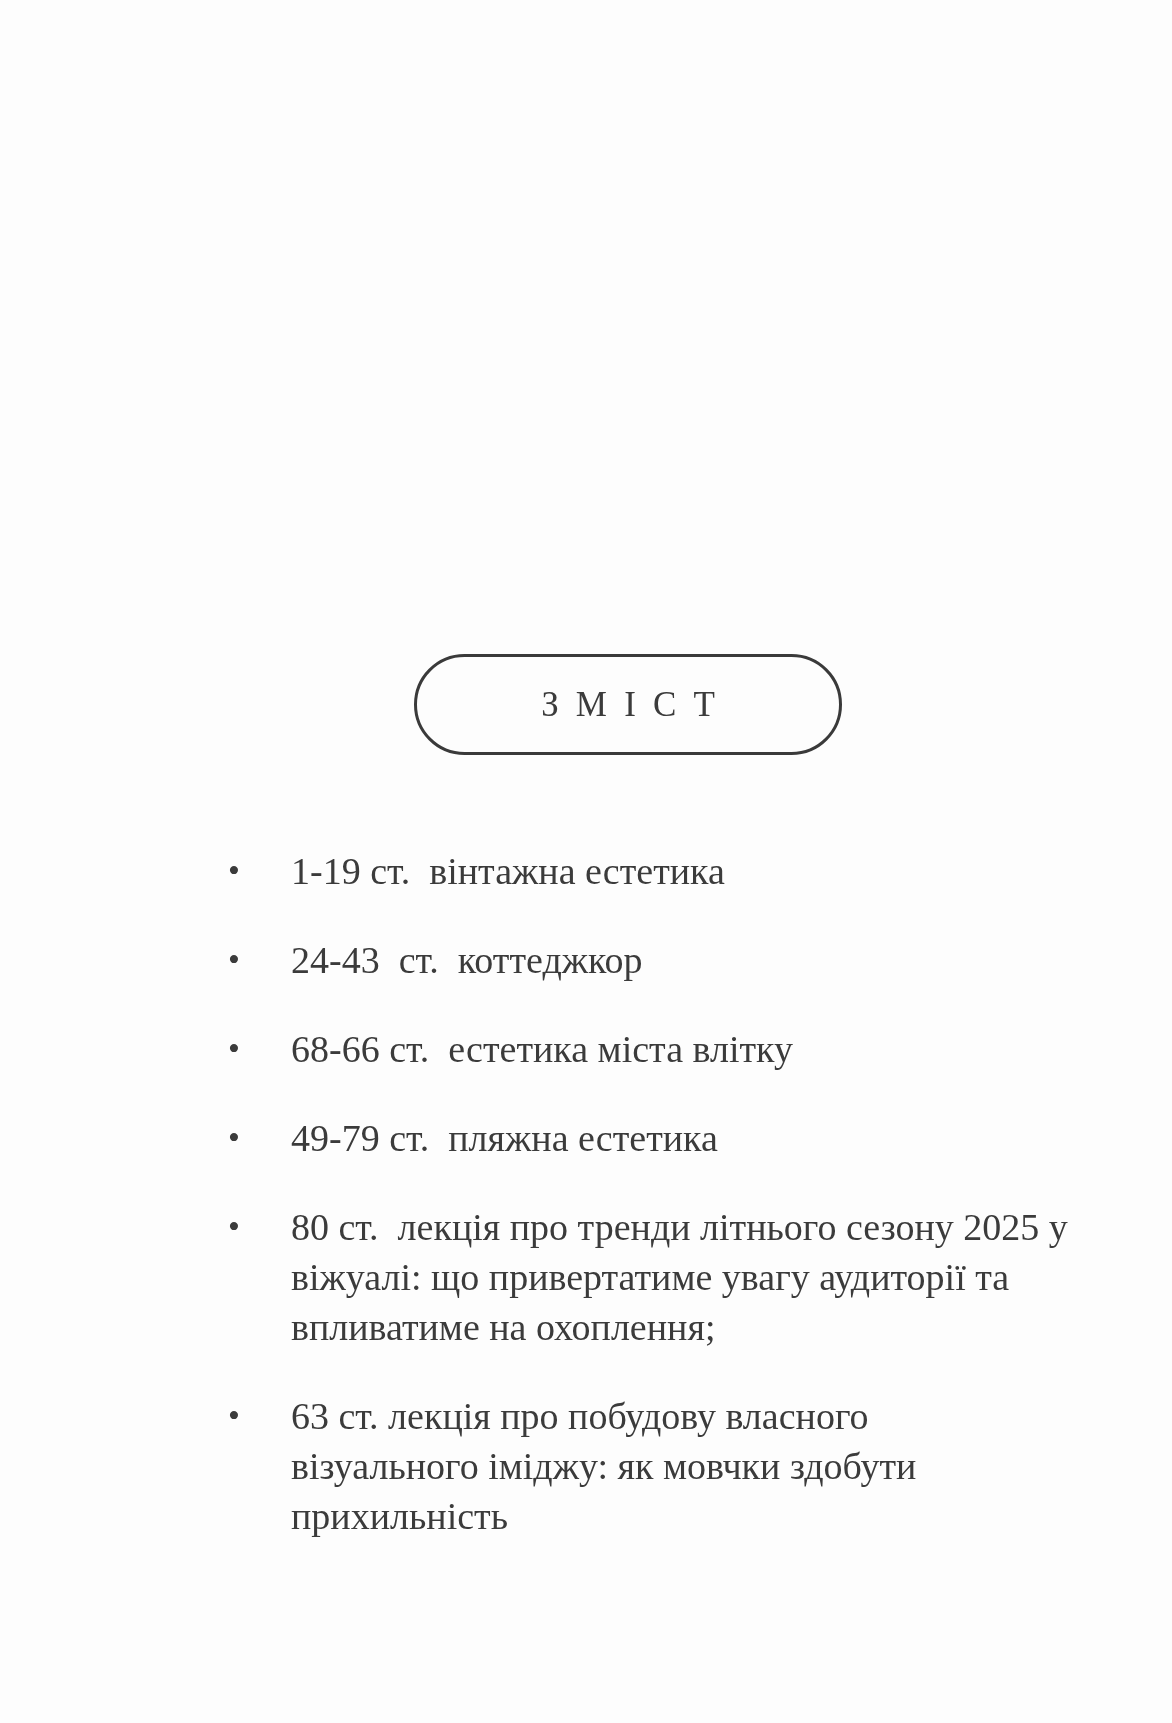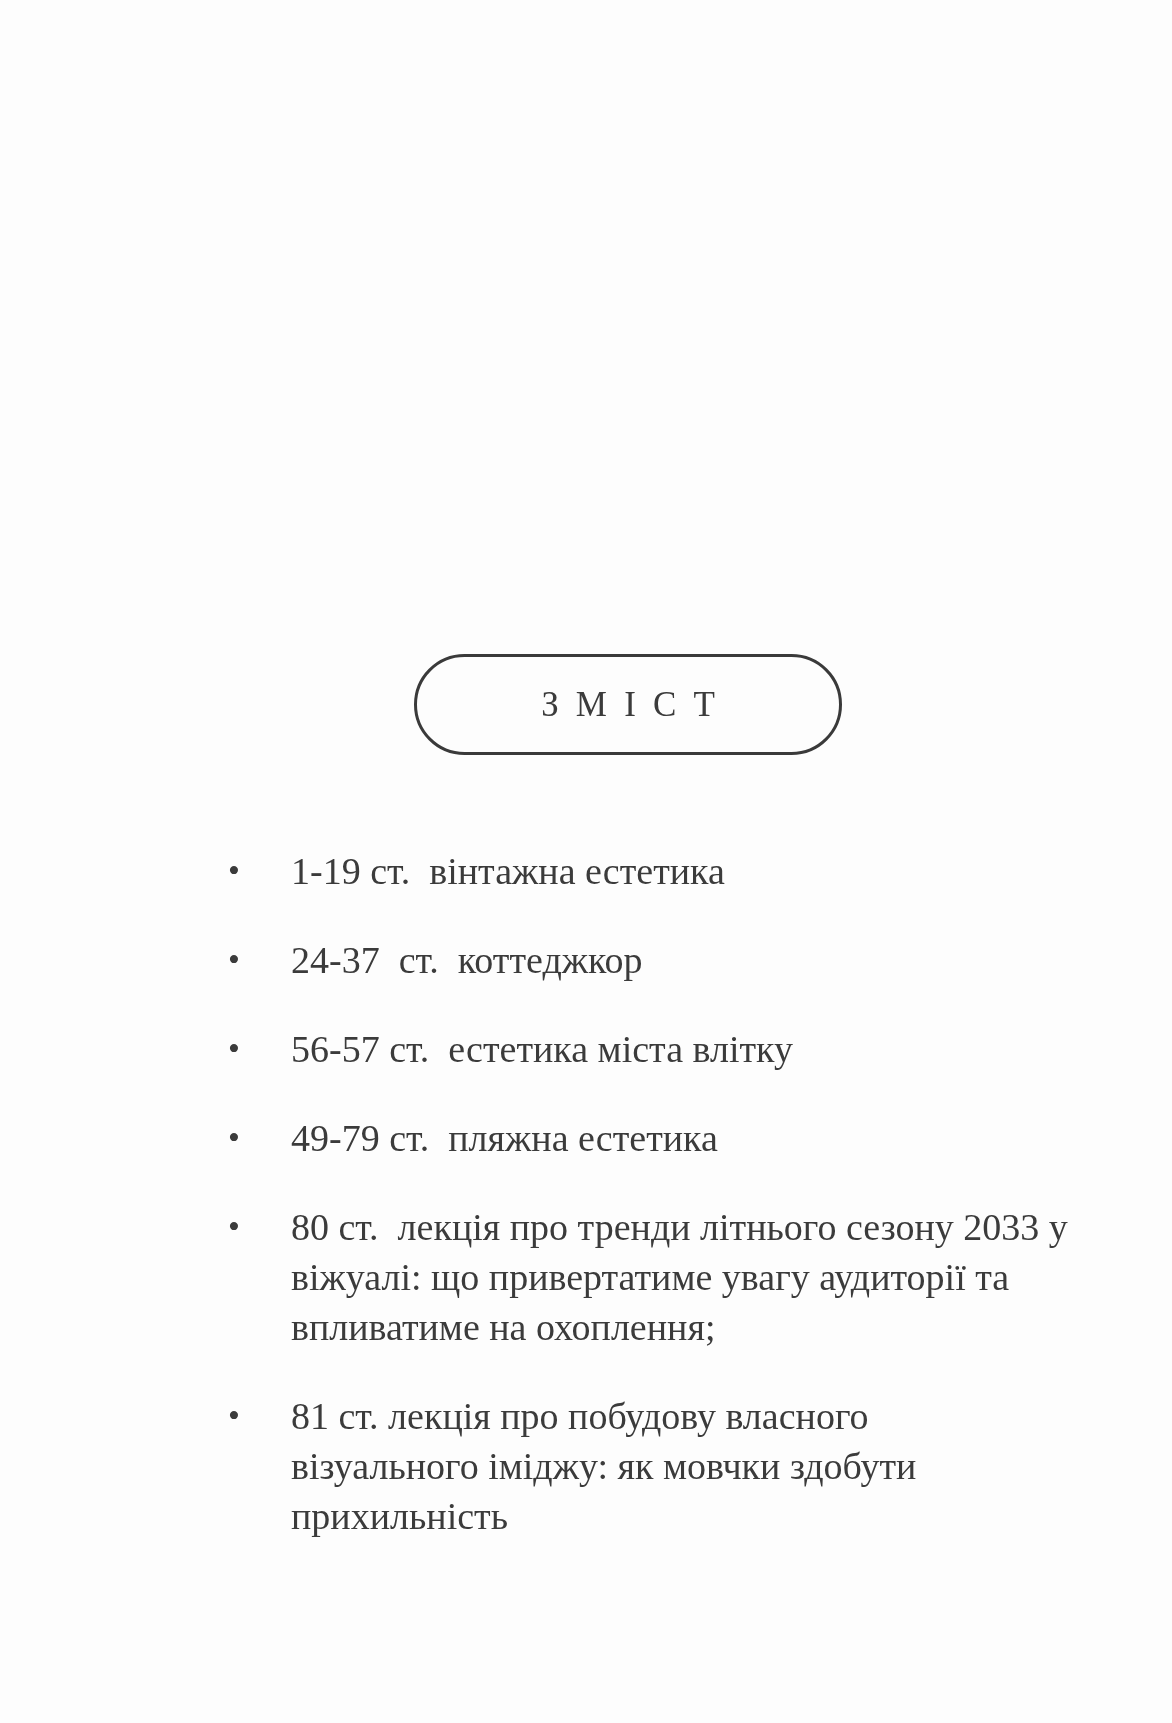--- a/index.html
+++ b/index.html
@@ -83,37 +83,37 @@
     <span class="title-text">З М І С Т</span>
   </div>
 
   <ul class="toc-list">
     <li class="toc-item">
       <span class="bullet">•</span>
       <span class="item-text">1-19 ст.  вінтажна естетика</span>
     </li>
     <li class="toc-item">
       <span class="bullet">•</span>
-      <span class="item-text">24-37  ст.  коттеджкор</span>
+      <span class="item-text">24-43  ст.  коттеджкор</span>
     </li>
     <li class="toc-item">
       <span class="bullet">•</span>
-      <span class="item-text">56-57 ст.  естетика міста влітку</span>
+      <span class="item-text">68-66 ст.  естетика міста влітку</span>
     </li>
     <li class="toc-item">
       <span class="bullet">•</span>
       <span class="item-text">49-79 ст.  пляжна естетика</span>
     </li>
     <li class="toc-item">
       <span class="bullet">•</span>
-      <span class="item-text">80 ст.  лекція про тренди літнього сезону 2033 у
+      <span class="item-text">80 ст.  лекція про тренди літнього сезону 2025 у
 віжуалі: що привертатиме увагу аудиторії та
 впливатиме на охоплення;</span>
     </li>
     <li class="toc-item">
       <span class="bullet">•</span>
-      <span class="item-text">81 ст. лекція про побудову власного
+      <span class="item-text">63 ст. лекція про побудову власного
 візуального іміджу: як мовчки здобути
 прихильність</span>
     </li>
   </ul>
 
 </div>
 
 </body></html>

